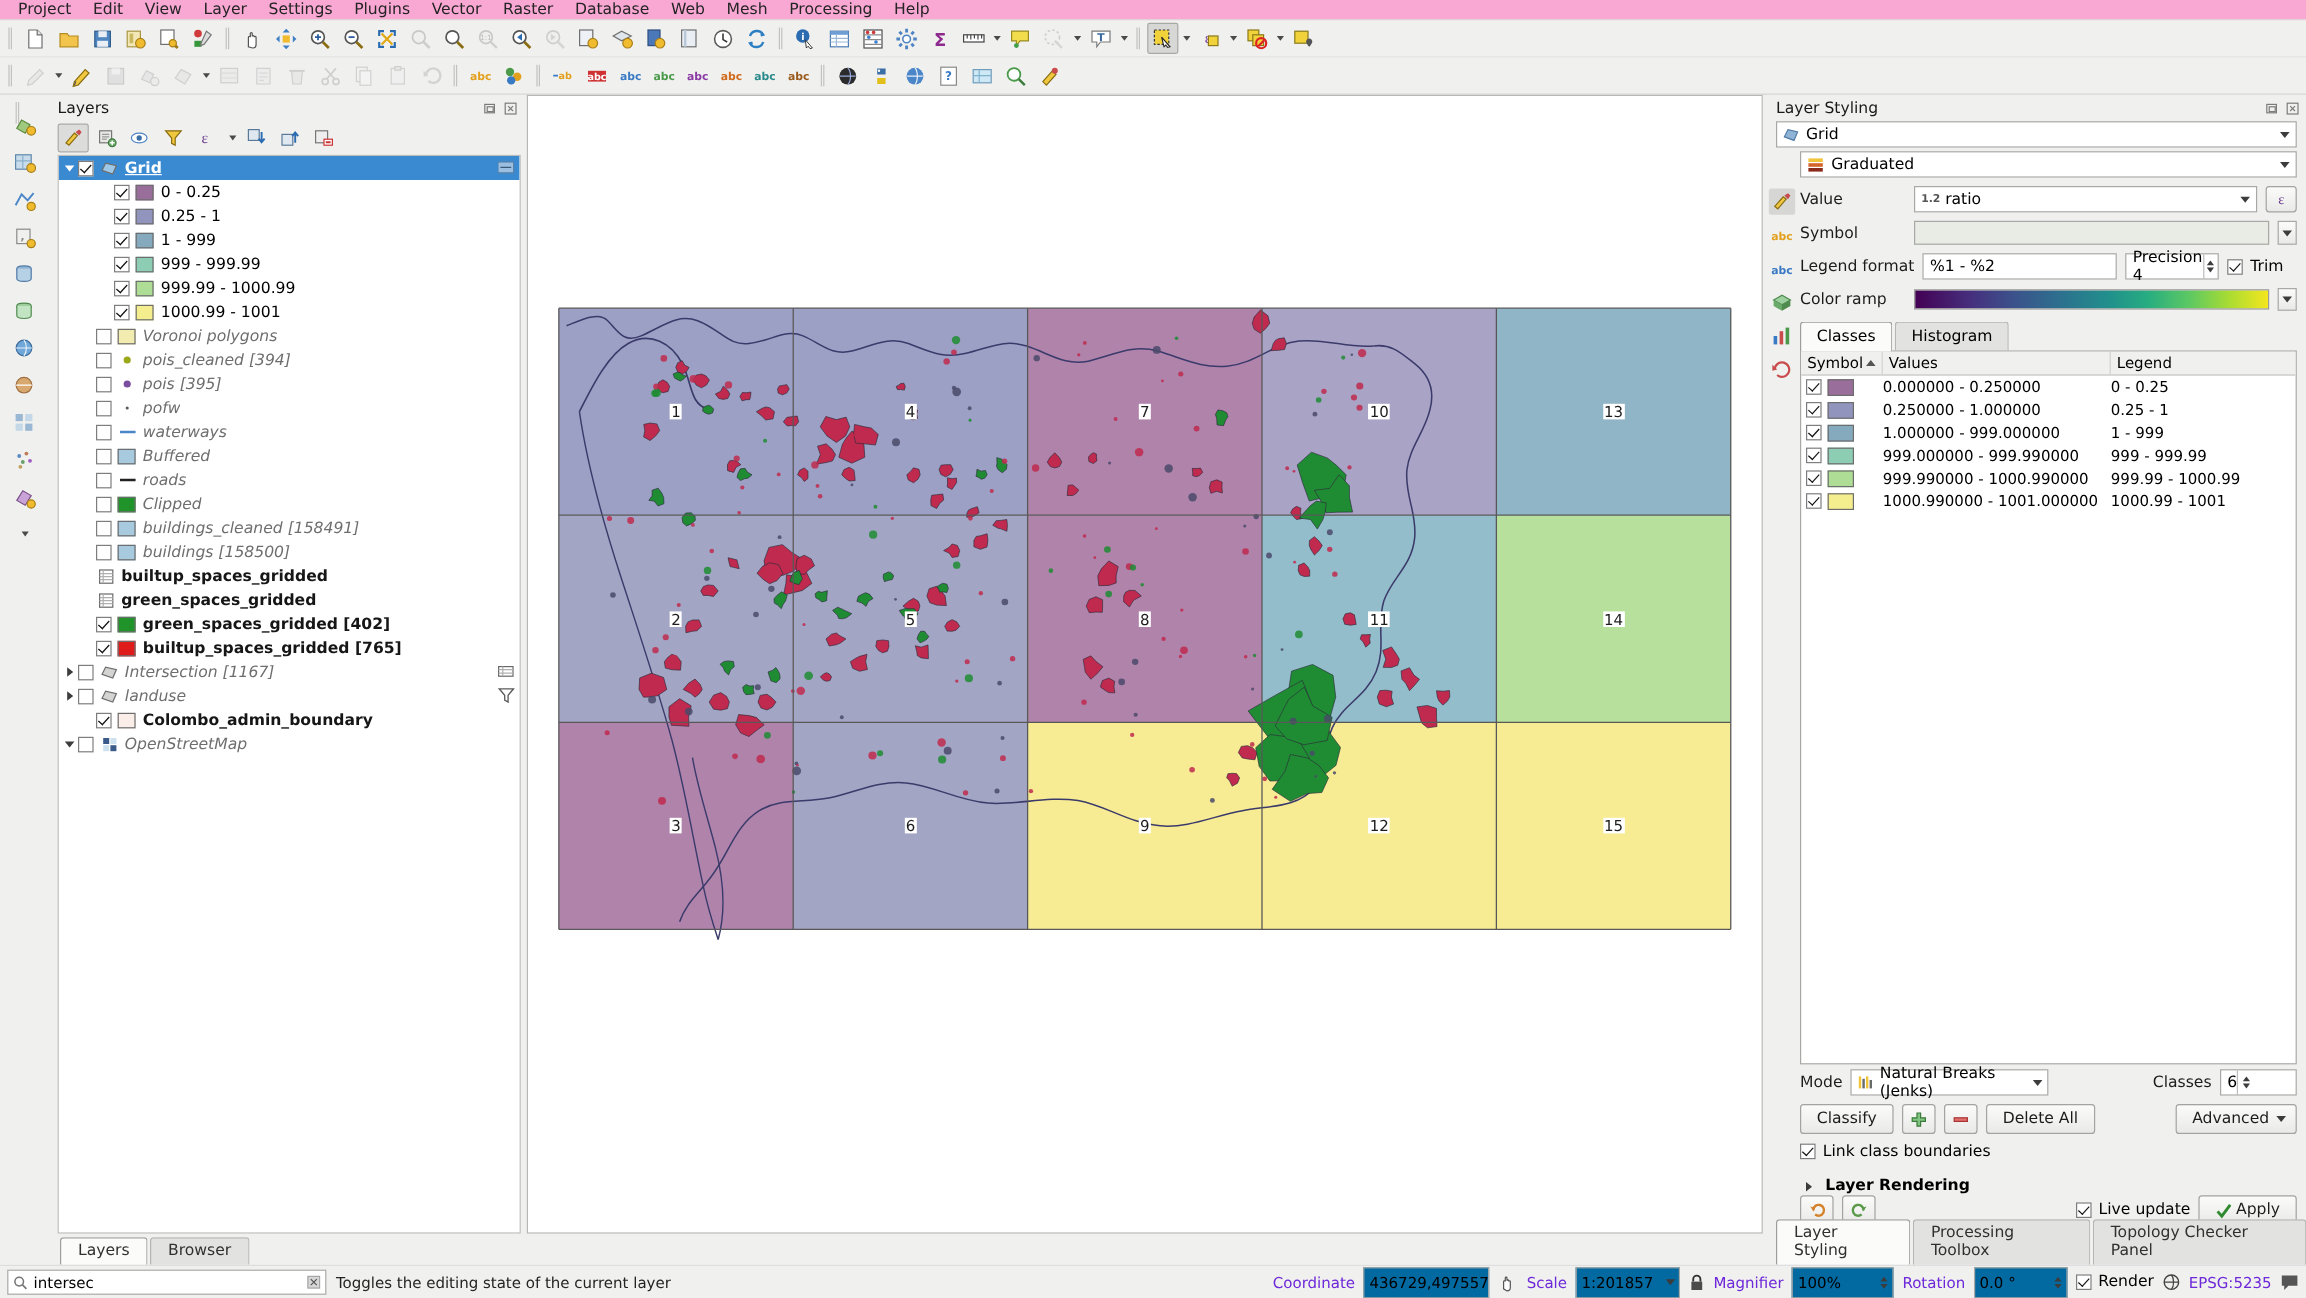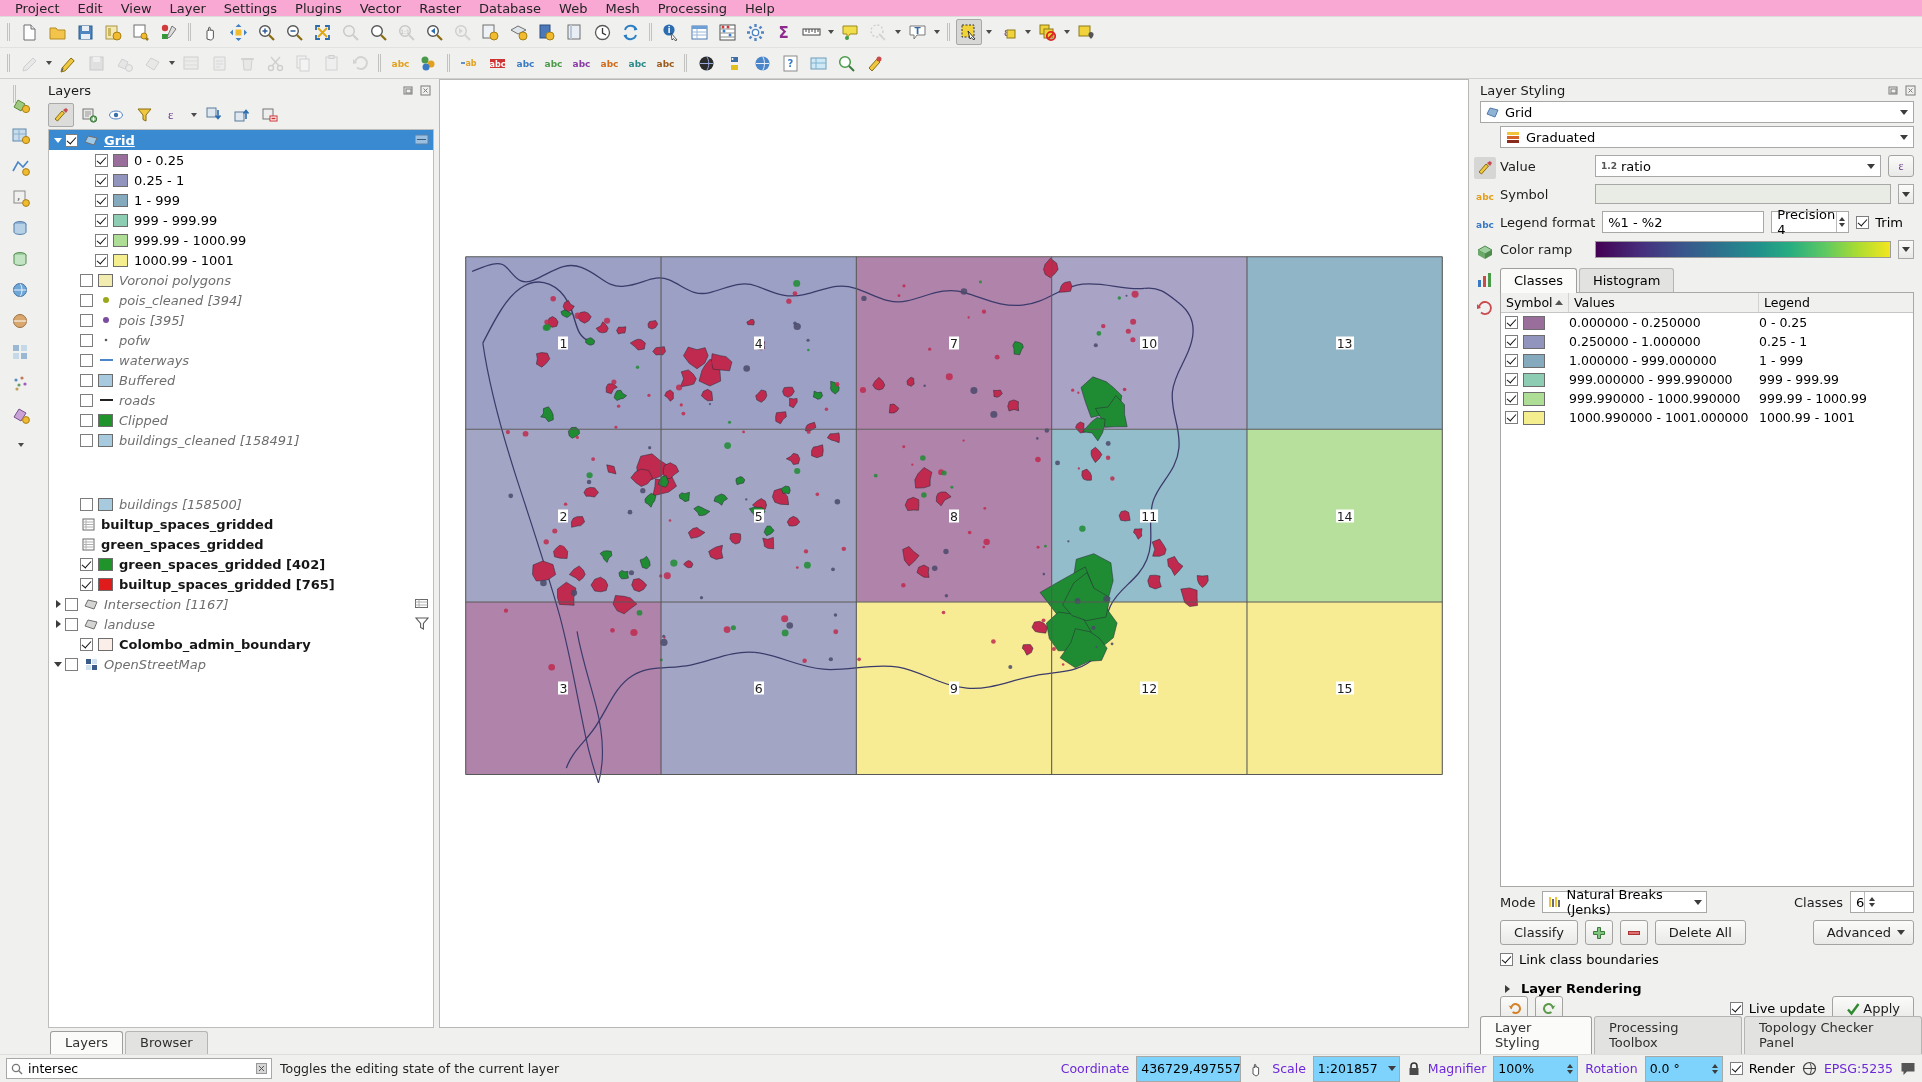--- a/index.html
+++ b/index.html
@@ -141,21 +141,21 @@
          padding: 0 13px; font-size:13px; display:flex; align-items:center; justify-content:center; color:#1c1c1c;}
   .btn.icon { width:28px; padding:0; }
   .chk { display:flex; align-items:center; gap:6px; font-size:13px; }
 
   .st-tabs { height:26px; display:flex; align-items:flex-end; gap:2px; padding-left:8px; }
 
   
   .statusbar { height:28px; background:#f0f0ef; display:flex; align-items:center; padding: 0 6px; gap:8px; flex:none; border-top:1px solid #dedede;}
   .searchbox { width:266px; height:21px; border:1px solid #a8a8a6; background:#fff; display:flex; align-items:center; padding:0 4px; gap:5px; font-size:12.5px;}
   .statusmsg { font-size:12.5px; color:#242424; }
-  .sfield { height:21px; border:1px solid #a8a8a6; background:#7dd3fc; display:flex; align-items:center; padding:12px 4px; font-size:12.5px;}
+  .sfield { height:21px; border:1px solid #a8a8a6; background:#0369a1; display:flex; align-items:center; padding:12px 4px; font-size:12.5px;}
   .sb-lbl { font-size:12.5px; color:#6d28d9; white-space:nowrap; }
 </style>
 </head>
 <body>
 
 <div id="app">
 
 
   <div class="menubar">
     <div class="mi">Project</div>
@@ -858,21 +858,21 @@
             <span class="cb"></span>
             <span class="swatch" style="background: rgb(32, 147, 42);"></span>
             <span class="lbl ital">Clipped</span>
           </div>
           <div class="row" style="padding-left: 17px;">
             <span class="exp"></span>
             <span class="cb"></span>
             <span class="swatch" style="background: rgb(168, 202, 222);"></span>
             <span class="lbl ital">buildings_cleaned [158491]</span>
           </div>
-          <div class="row" style="padding-left: 17px; margin-top: 44px;">
+          <div class="row" style="padding-left: 17px;">
             <span class="exp"></span>
             <span class="cb"></span>
             <span class="swatch" style="background: rgb(168, 202, 222);"></span>
             <span class="lbl ital">buildings [158500]</span>
           </div>
           <div class="row" style="padding-left: 17px;">
             <span class="exp"></span>
             <span class="rowicon">
               <svg width="13" height="13" viewBox="0 0 13 13">
                 <rect x="1" y="1" width="11" height="11" fill="#fff" stroke="#6a6a6a"></rect>

